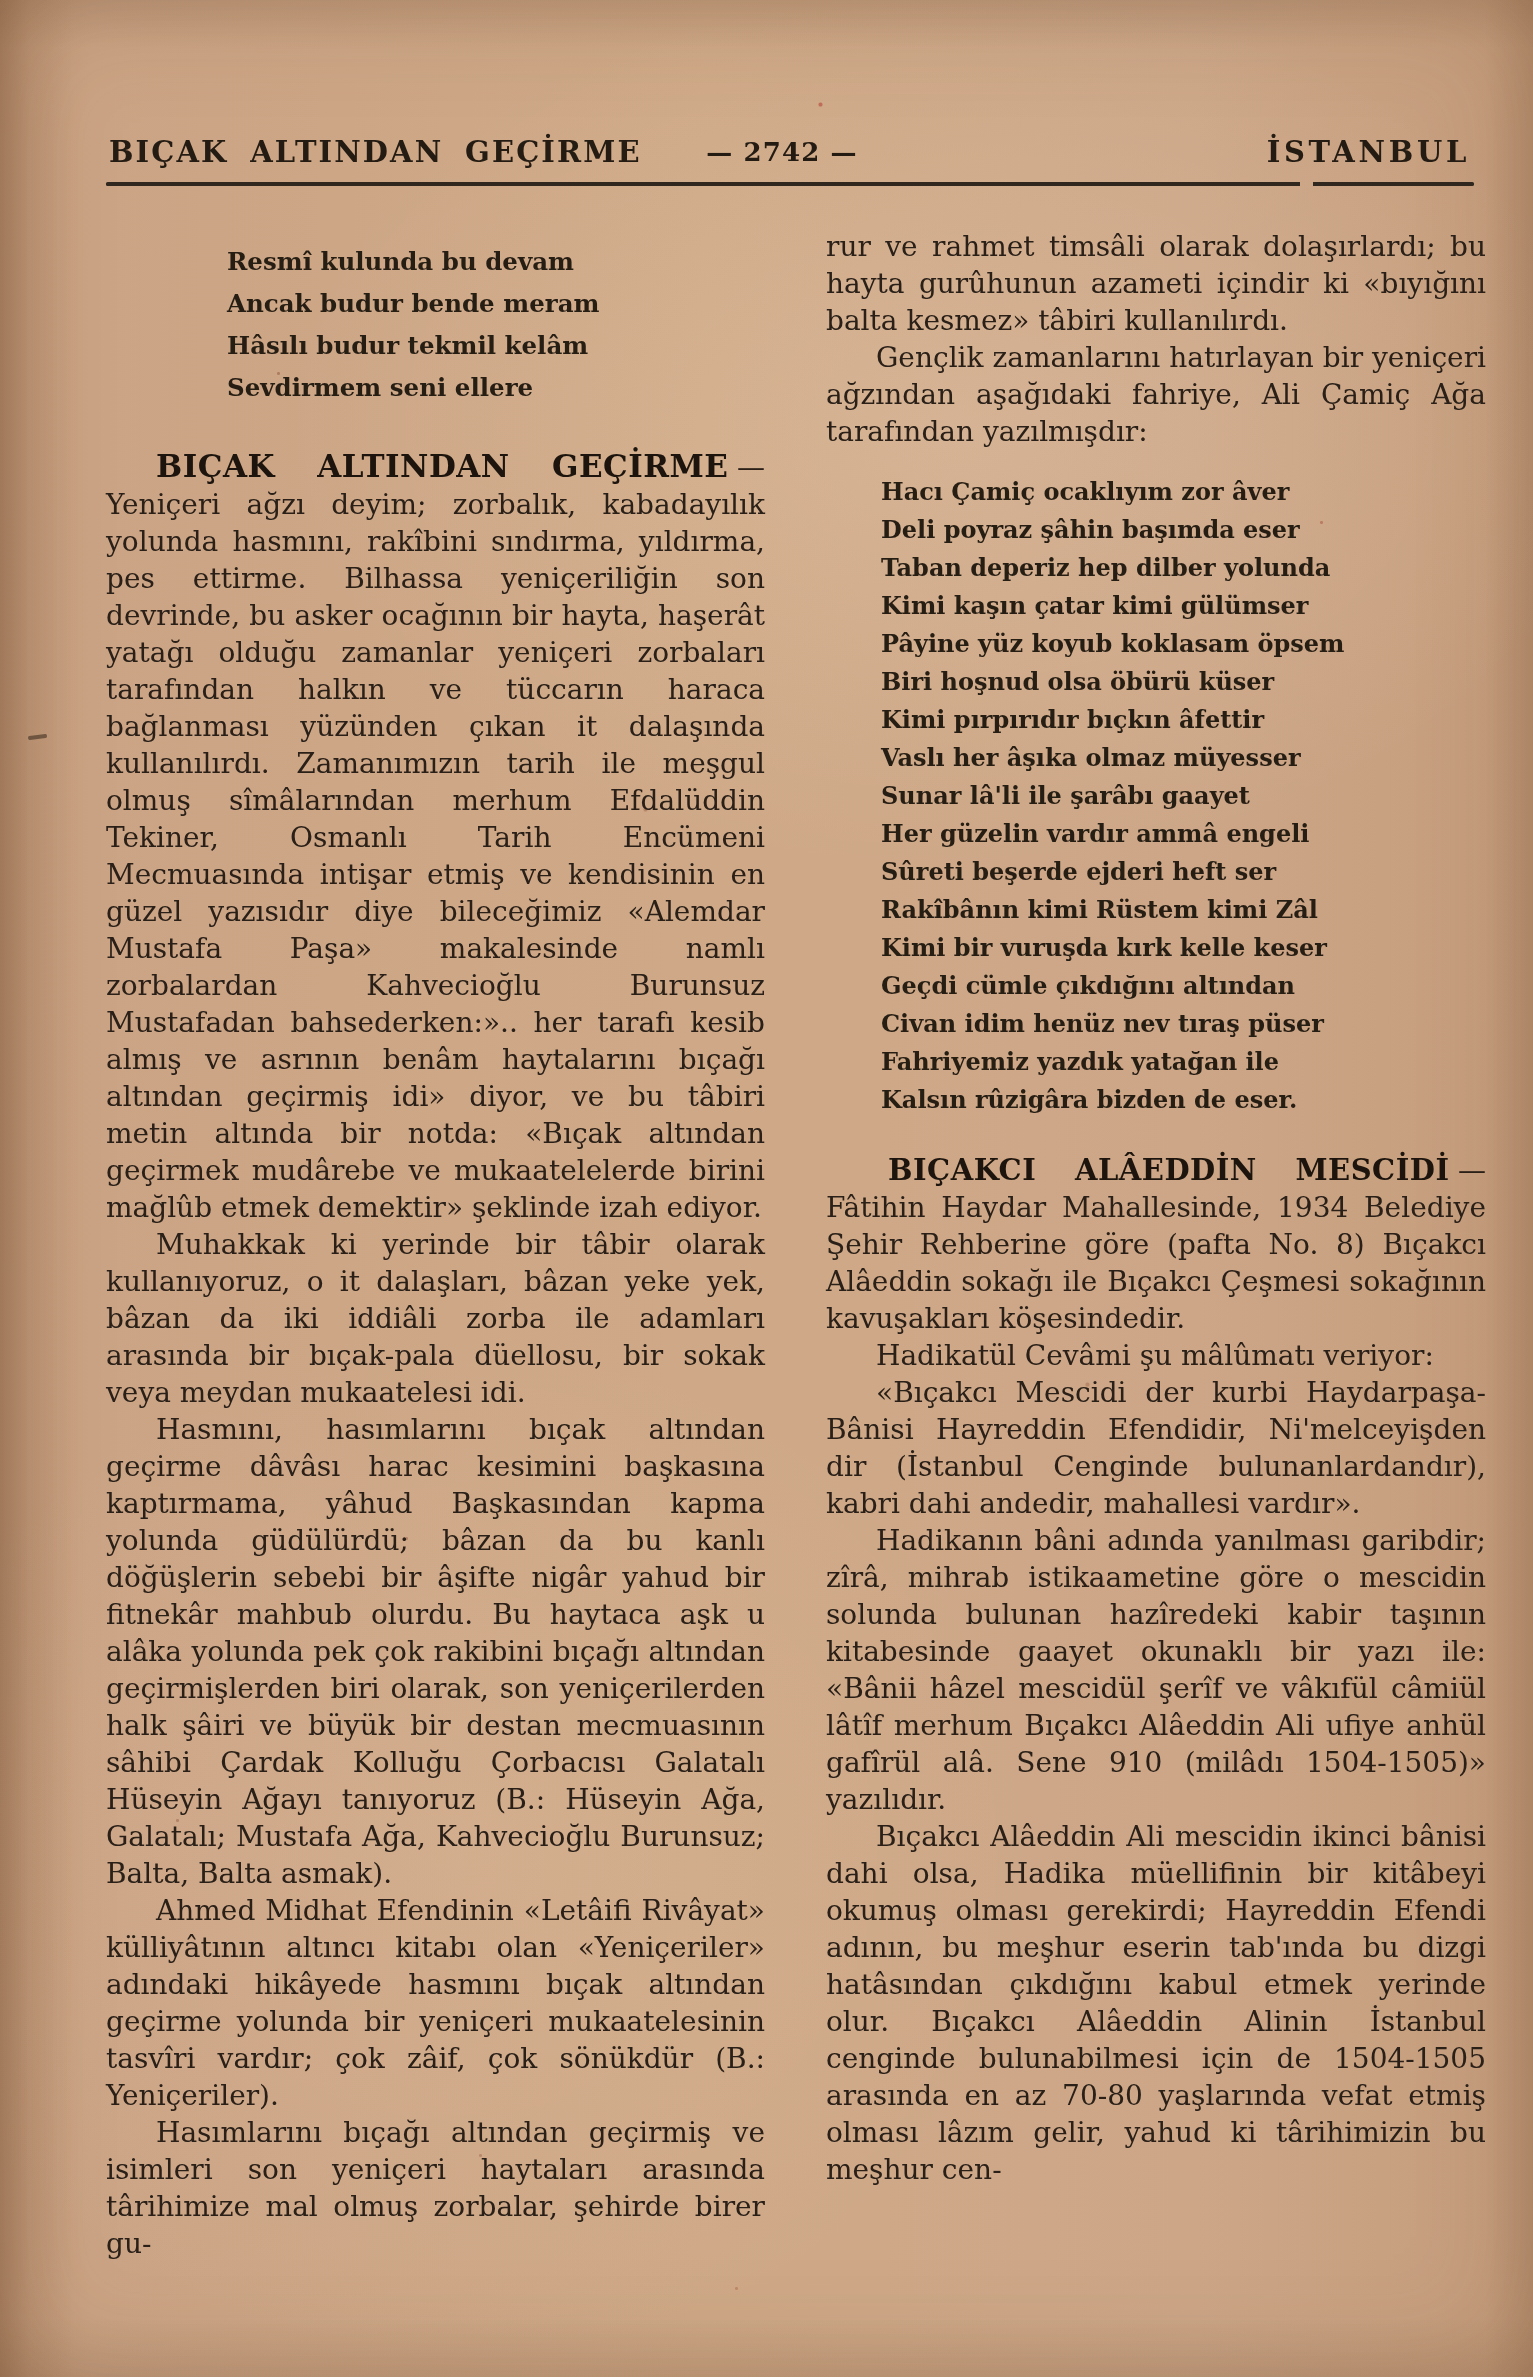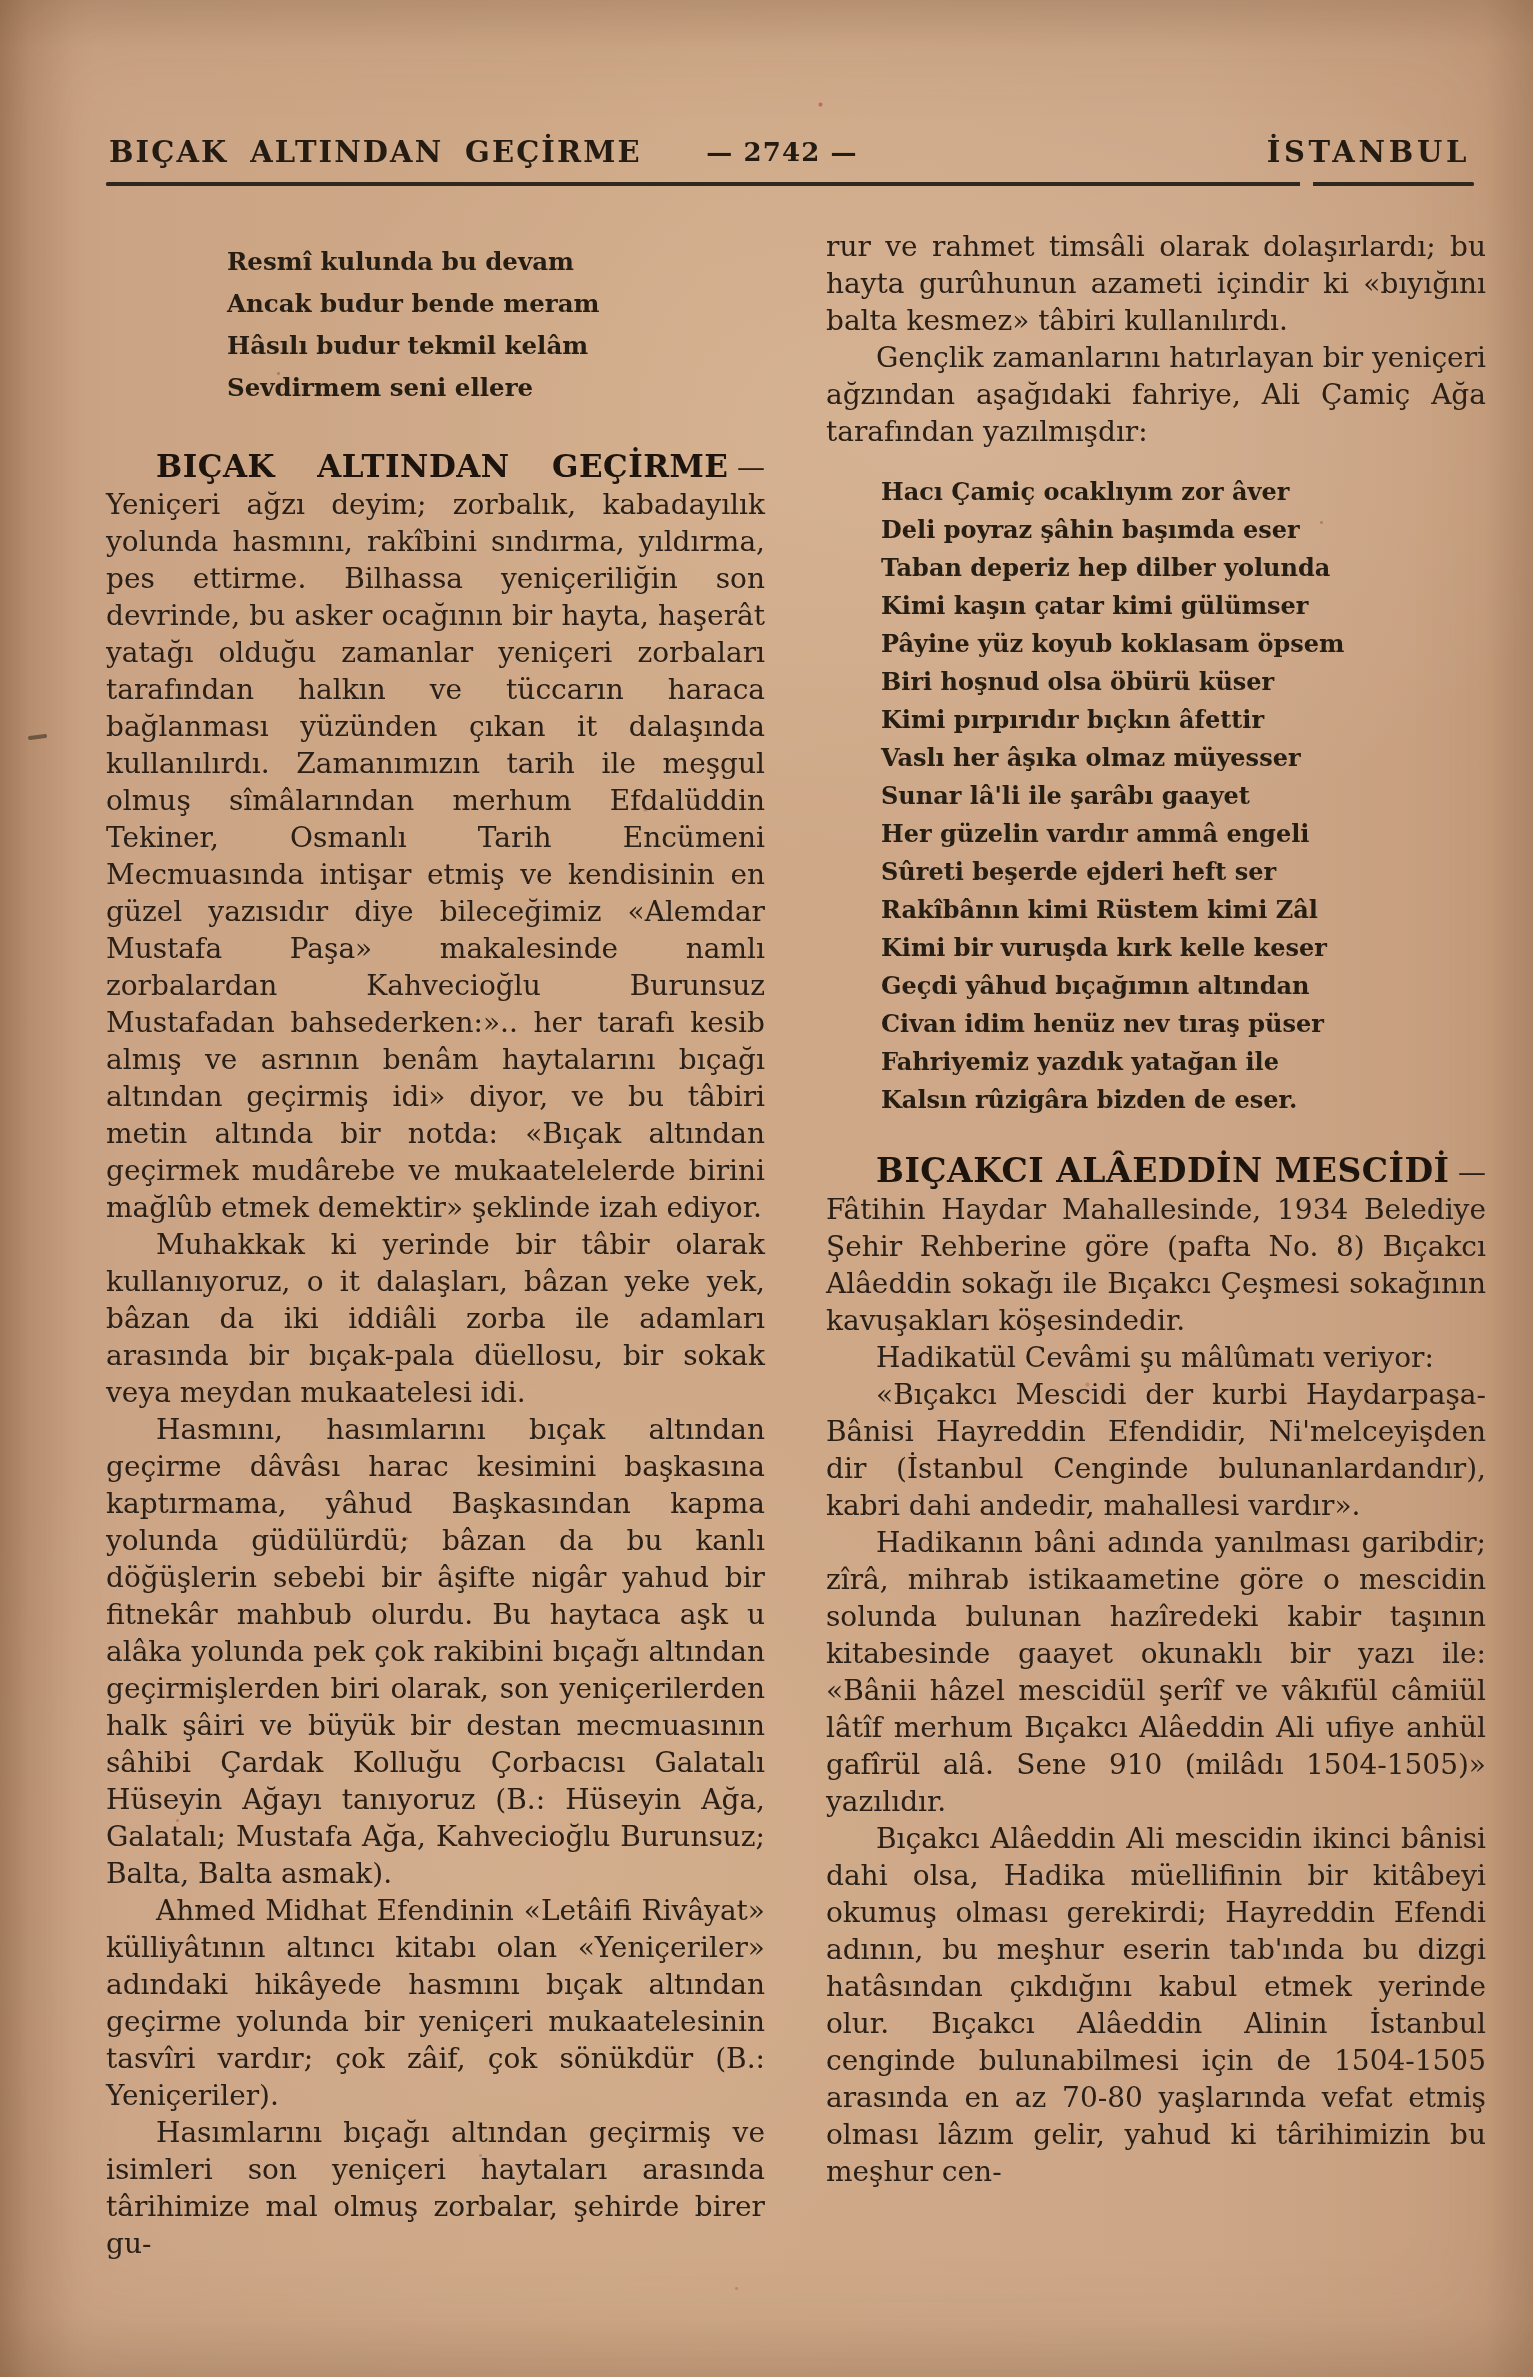--- a/index.html
+++ b/index.html
@@ -63,21 +63,21 @@
   .col{position:absolute;color:#2a2018;font-size:28px;line-height:37px;text-align:justify;}
   .col-left{left:106px;top:234px;width:659px;}
   .col-right{left:826px;top:228px;width:660px;}
   .col p{margin:0;}
   .col p.ind{text-indent:50px;}
   .poem{font-weight:bold;color:#261d13;text-align:left;}
   .poem-top{padding-left:121px;font-size:24.5px;line-height:42px;margin:7.4px 0 39px 0;}
   .poem-fahriye{padding-left:55px;font-size:24px;line-height:38px;margin:23.4px 0 33px 0;}
   .runin{font-weight:bold;color:#1d150d;letter-spacing:0.5px;margin-right:8.5px;}
   .runin-1{font-size:31px;}
-  .runin-2{font-size:33px;}
+  .runin-2{font-size:29px;margin-left:12px;}
 </style>
 </head>
 <body>
 
 <div class="page">
   <div class="vignette"></div>
   <div class="speckles"></div>
   <div class="margin-dash"></div>
 
   <div class="pagehead-left">BIÇAK ALTINDAN GEÇİRME</div>
@@ -109,21 +109,21 @@
       <div>Kimi kaşın çatar kimi gülümser</div>
       <div>Pâyine yüz koyub koklasam öpsem</div>
       <div>Biri hoşnud olsa öbürü küser</div>
       <div>Kimi pırpırıdır bıçkın âfettir</div>
       <div>Vaslı her âşıka olmaz müyesser</div>
       <div>Sunar lâ'li ile şarâbı gaayet</div>
       <div>Her güzelin vardır ammâ engeli</div>
       <div>Sûreti beşerde ejderi heft ser</div>
       <div>Rakîbânın kimi Rüstem kimi Zâl</div>
       <div>Kimi bir vuruşda kırk kelle keser</div>
-      <div>Geçdi yâhud bıçağımın altından</div>
+      <div>Geçdi cümle çıkdığını altından</div>
       <div>Civan idim henüz nev tıraş püser</div>
       <div>Fahriyemiz yazdık yatağan ile</div>
       <div>Kalsın rûzigâra bizden de eser.</div>
     </div>
     <p class="ind"><span class="runin runin-2">BIÇAKCI ALÂEDDİN MESCİDİ</span><span>— Fâtihin Haydar Mahallesinde, 1934 Belediye Şehir Rehberine göre (pafta No. 8) Bıçakcı Alâeddin sokağı ile Bıçakcı Çeşmesi sokağının kavuşakları köşesindedir.</span></p>
     <p class="ind">Hadikatül Cevâmi şu mâlûmatı veriyor:</p>
     <p class="ind">«Bıçakcı Mescidi der kurbi Haydarpaşa- Bânisi Hayreddin Efendidir, Ni'melceyişden dir (İstanbul Cenginde bulunanlardandır), kabri dahi andedir, mahallesi vardır».</p>
     <p class="ind">Hadikanın bâni adında yanılması garibdir; zîrâ, mihrab istikaametine göre o mescidin solunda bulunan hazîredeki kabir taşının kitabesinde gaayet okunaklı bir yazı ile: «Bânii hâzel mescidül şerîf ve vâkıfül câmiül lâtîf merhum Bıçakcı Alâeddin Ali ufiye anhül gafîrül alâ. Sene 910 (milâdı 1504-1505)» yazılıdır.</p>
     <p class="ind">Bıçakcı Alâeddin Ali mescidin ikinci bânisi dahi olsa, Hadika müellifinin bir kitâbeyi okumuş olması gerekirdi; Hayreddin Efendi adının, bu meşhur eserin tab'ında bu dizgi hatâsından çıkdığını kabul etmek yerinde olur. Bıçakcı Alâeddin Alinin İstanbul cenginde bulunabilmesi için de 1504-1505 arasında en az 70-80 yaşlarında vefat etmiş olması lâzım gelir, yahud ki târihimizin bu meşhur cen-</p>
   </section>

